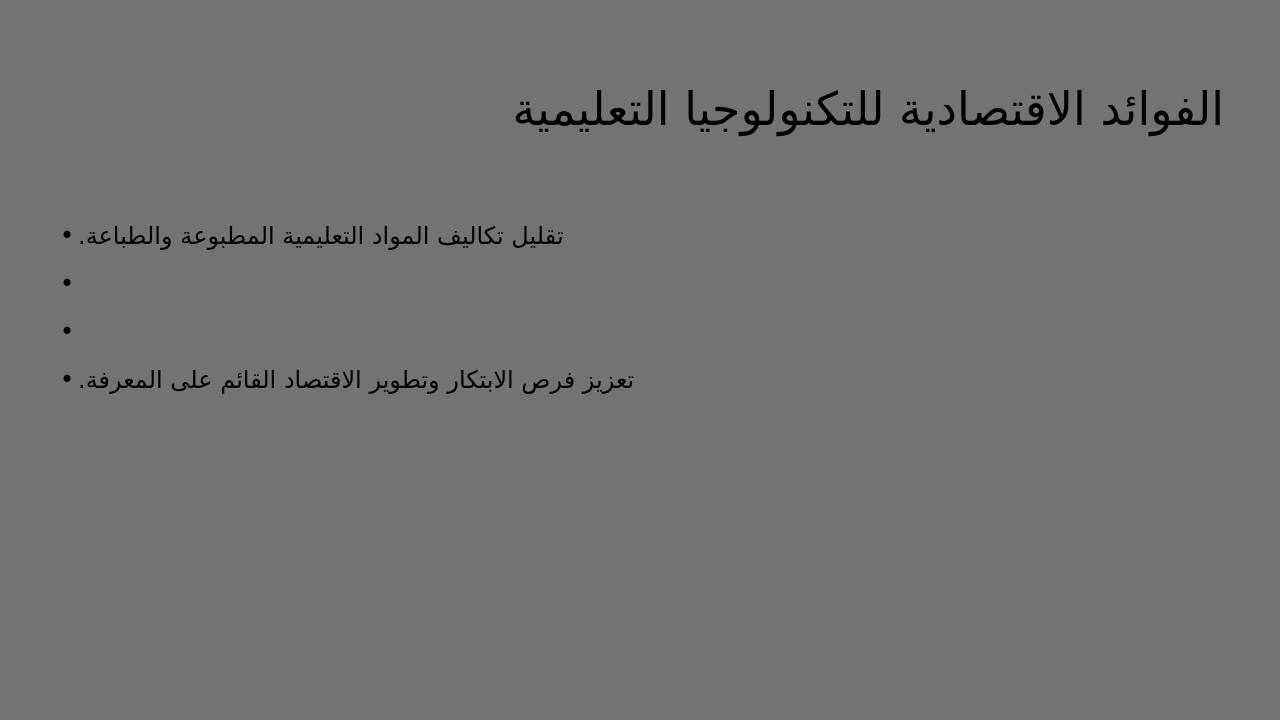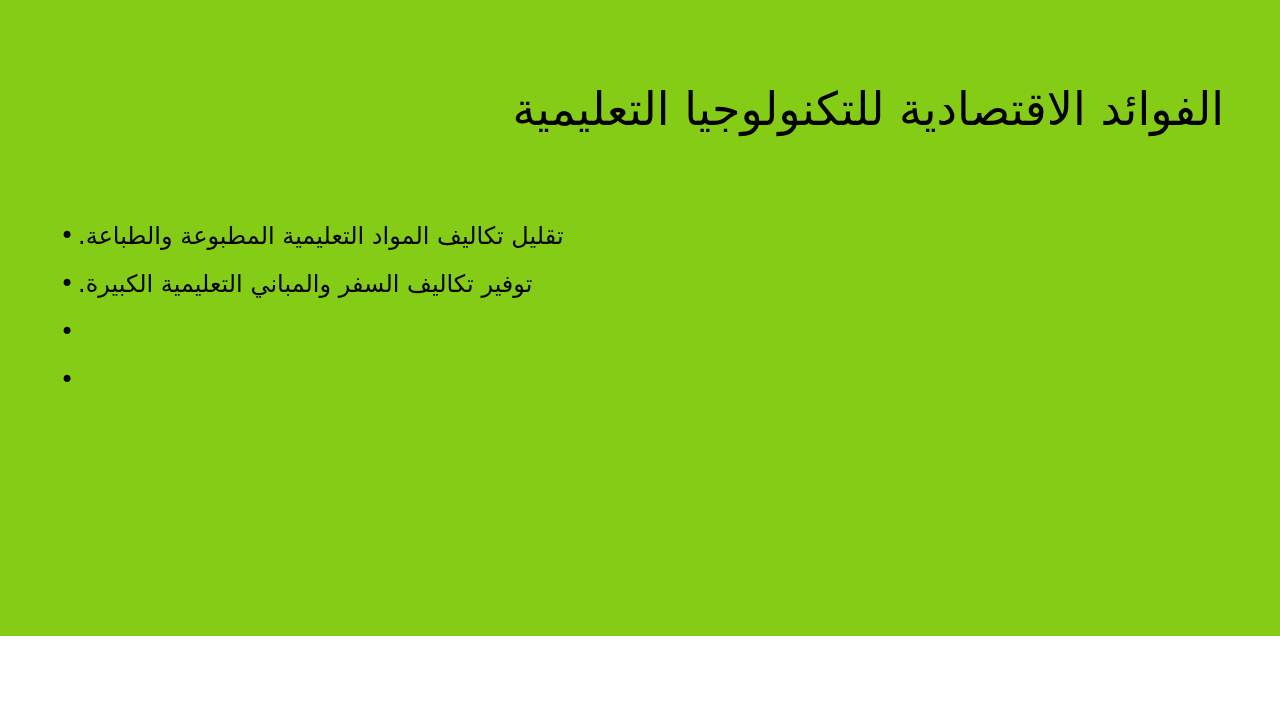--- a/index.html
+++ b/index.html
@@ -9,22 +9,22 @@
   body {
     width: 1280px;
     height: 720px;
     background: #ffffff;
     font-family: "DejaVu Sans", "Liberation Sans", sans-serif;
     overflow: hidden;
   }
   .slide {
     position: relative;
     width: 1280px;
-    height: 636px;
-    background: #84cc16;
+    height: 720px;
+    background: #737373;
     box-sizing: border-box;
   }
   .slide-title {
     position: absolute;
     top: 50px;
     right: 56px;
     left: 56px;
     text-align: right;
     direction: rtl;
     font-size: 46px;
@@ -76,23 +76,23 @@
 
   <h1 class="slide-title">الفوائد الاقتصادية للتكنولوجيا التعليمية</h1>
 
   <ul class="body-list">
     <li class="bullet-item">
       <span class="bullet-marker">•</span>
       <span class="bullet-text">تقليل تكاليف المواد التعليمية المطبوعة والطباعة.</span>
     </li>
     <li class="bullet-item">
       <span class="bullet-marker">•</span>
-      <span class="bullet-text">توفير تكاليف السفر والمباني التعليمية الكبيرة.</span>
     </li>
     <li class="bullet-item">
       <span class="bullet-marker">•</span>
     </li>
     <li class="bullet-item">
       <span class="bullet-marker">•</span>
+      <span class="bullet-text">تعزيز فرص الابتكار وتطوير الاقتصاد القائم على المعرفة.</span>
     </li>
   </ul>
 
 </div>
 
 </body></html>

